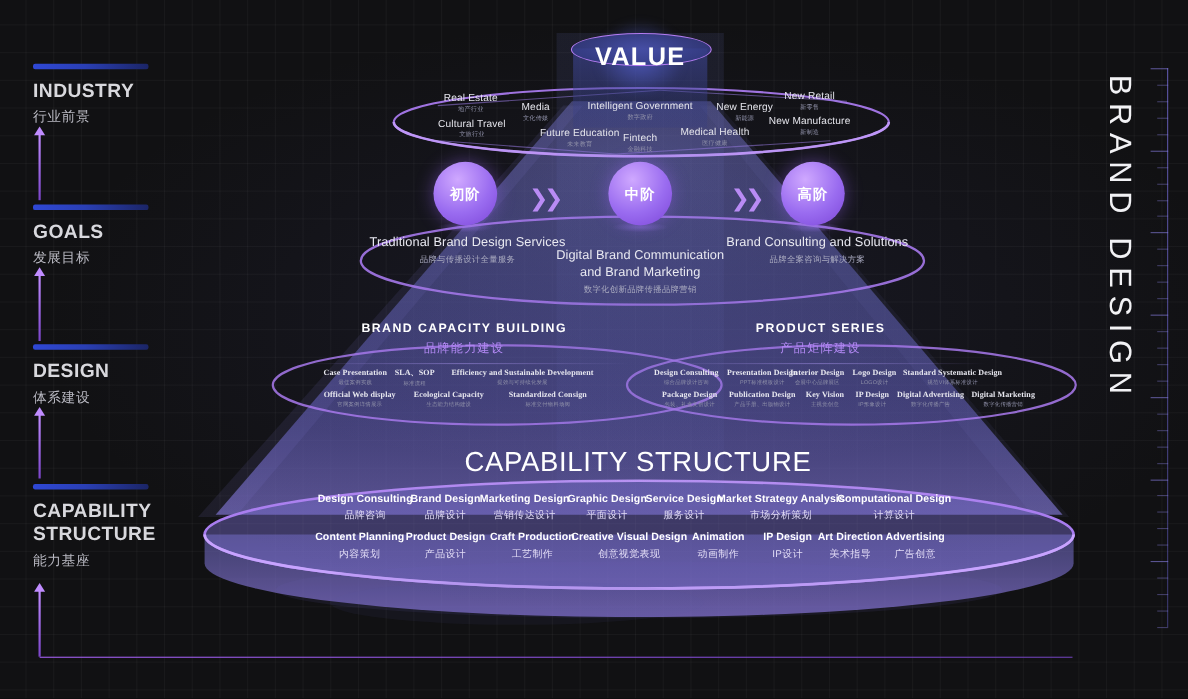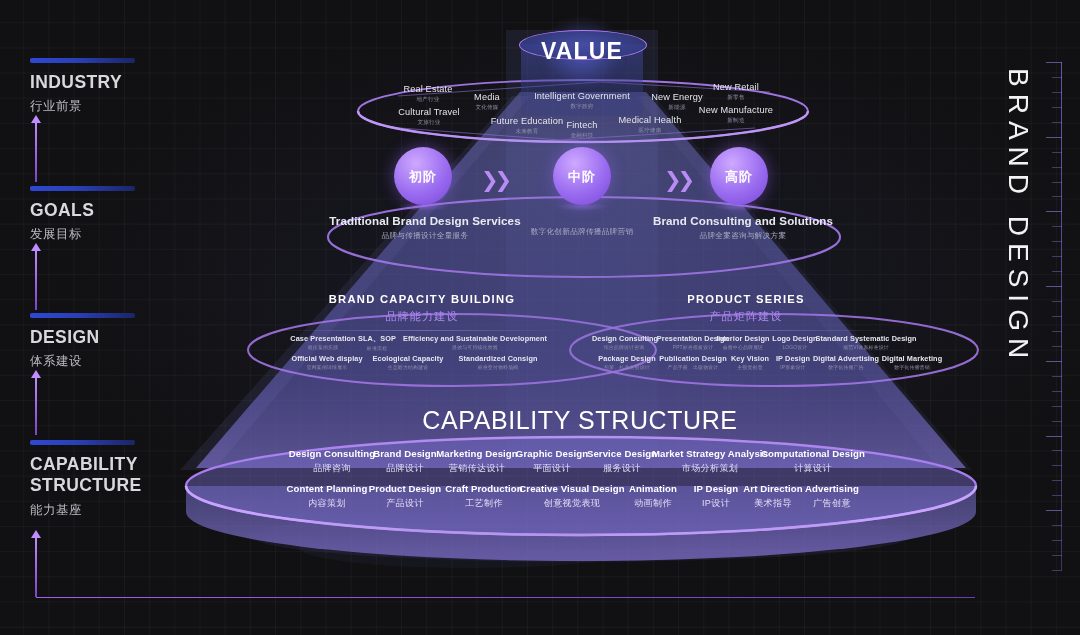--- a/index.html
+++ b/index.html
@@ -80,29 +80,29 @@
   .ind-item .cn{color:#8f90a8;font-size:5.6px;margin-top:1.5px;letter-spacing:.2px;white-space:nowrap;}
   .goal-orb{position:absolute;width:58px;height:58px;border-radius:50%;
      background:radial-gradient(circle at 38% 28%,#cfa8ff,#9a6cf0 55%,#7b45d8);
      box-shadow:0 0 16px rgba(150,100,240,.45);}
   .goal-orb span{display:block;width:100%;text-align:center;margin-top:21px;
      color:#fff;font-size:13px;font-weight:700;letter-spacing:1px;}
   .orb-shadow{position:absolute;width:52px;height:9px;border-radius:50%;
      background:radial-gradient(ellipse,rgba(150,120,230,.42),rgba(0,0,0,0) 70%);}
   .chev{position:absolute;color:#b98bf5;font-size:21px;font-weight:700;letter-spacing:-4px;}
   .goal-cap{position:absolute;text-align:center;}
-  .goal-cap .en{color:#e9e9f1;font-size:11.6px;line-height:1.35;letter-spacing:.1px;font-weight:bold;}
+  .goal-cap .en{color:#e9e9f1;font-size:11.6px;line-height:1.35;letter-spacing:.1px;}
   .goal-cap .cn{color:#a9aabf;font-size:7.6px;margin-top:2.5px;letter-spacing:.3px;}
   .sys-head{position:absolute;text-align:center;width:300px;}
   .sys-head .en{color:#fff;font-size:11.2px;font-weight:700;letter-spacing:1.3px;}
   .sys-head .cn{color:#b389f5;font-size:11px;margin-top:4px;letter-spacing:1.2px;}
   .sys-head .rule{height:1px;margin-top:6px;
      background:linear-gradient(to right,rgba(150,130,230,0),rgba(170,150,240,.45),rgba(150,130,230,0));}
   .sys-item{position:absolute;text-align:center;}
-  .sys-item .en{color:#e8e8f0;font-size:7.3px;font-weight:700;white-space:nowrap;letter-spacing:.1px;}
+  .sys-item .en{color:#e8e8f0;font-size:7.3px;font-weight:700;white-space:nowrap;letter-spacing:.1px;font-family:Liberation Serif, serif;}
   .sys-item .cn{color:#8e8fa8;font-size:4.9px;margin-top:1.4px;white-space:nowrap;letter-spacing:.2px;}
   #cap-title{position:absolute;left:330px;top:406px;width:500px;text-align:center;
      color:#fff;font-size:25px;letter-spacing:.6px;}
   .cap-item{position:absolute;text-align:center;}
   .cap-item .en{color:#ffffff;font-size:9.6px;font-weight:700;white-space:nowrap;letter-spacing:.1px;}
   .cap-item .cn{color:#e2dcf6;font-size:9px;margin-top:2.5px;white-space:nowrap;letter-spacing:.4px;}
 </style>
 </head>
 <body>
 
@@ -296,20 +296,22 @@
   <div class="orb-shadow" style="left:713px;top:202px;"></div>
   <div class="goal-orb" style="left:710px;top:147px;">
     <span>高阶</span>
   </div>
 
   <div class="goal-cap" style="left:325px;top:213px;width:200px;">
     <div class="en">Traditional Brand Design Services</div>
     <div class="cn">品牌与传播设计全量服务</div>
   </div>
   <div class="goal-cap" style="left:489px;top:224px;width:186px;">
+    <div class="en" style="white-space:pre-line;">Digital Brand Communication
+and Brand  Marketing</div>
     <div class="cn">数字化创新品牌传播品牌营销</div>
   </div>
   <div class="goal-cap" style="left:650px;top:213px;width:186px;">
     <div class="en">Brand Consulting and Solutions</div>
     <div class="cn">品牌全案咨询与解决方案</div>
   </div>
 
   <div class="sys-head" style="left:272px;top:293px;">
     <div class="en">BRAND CAPACITY BUILDING</div>
     <div class="cn">品牌能力建设</div>

